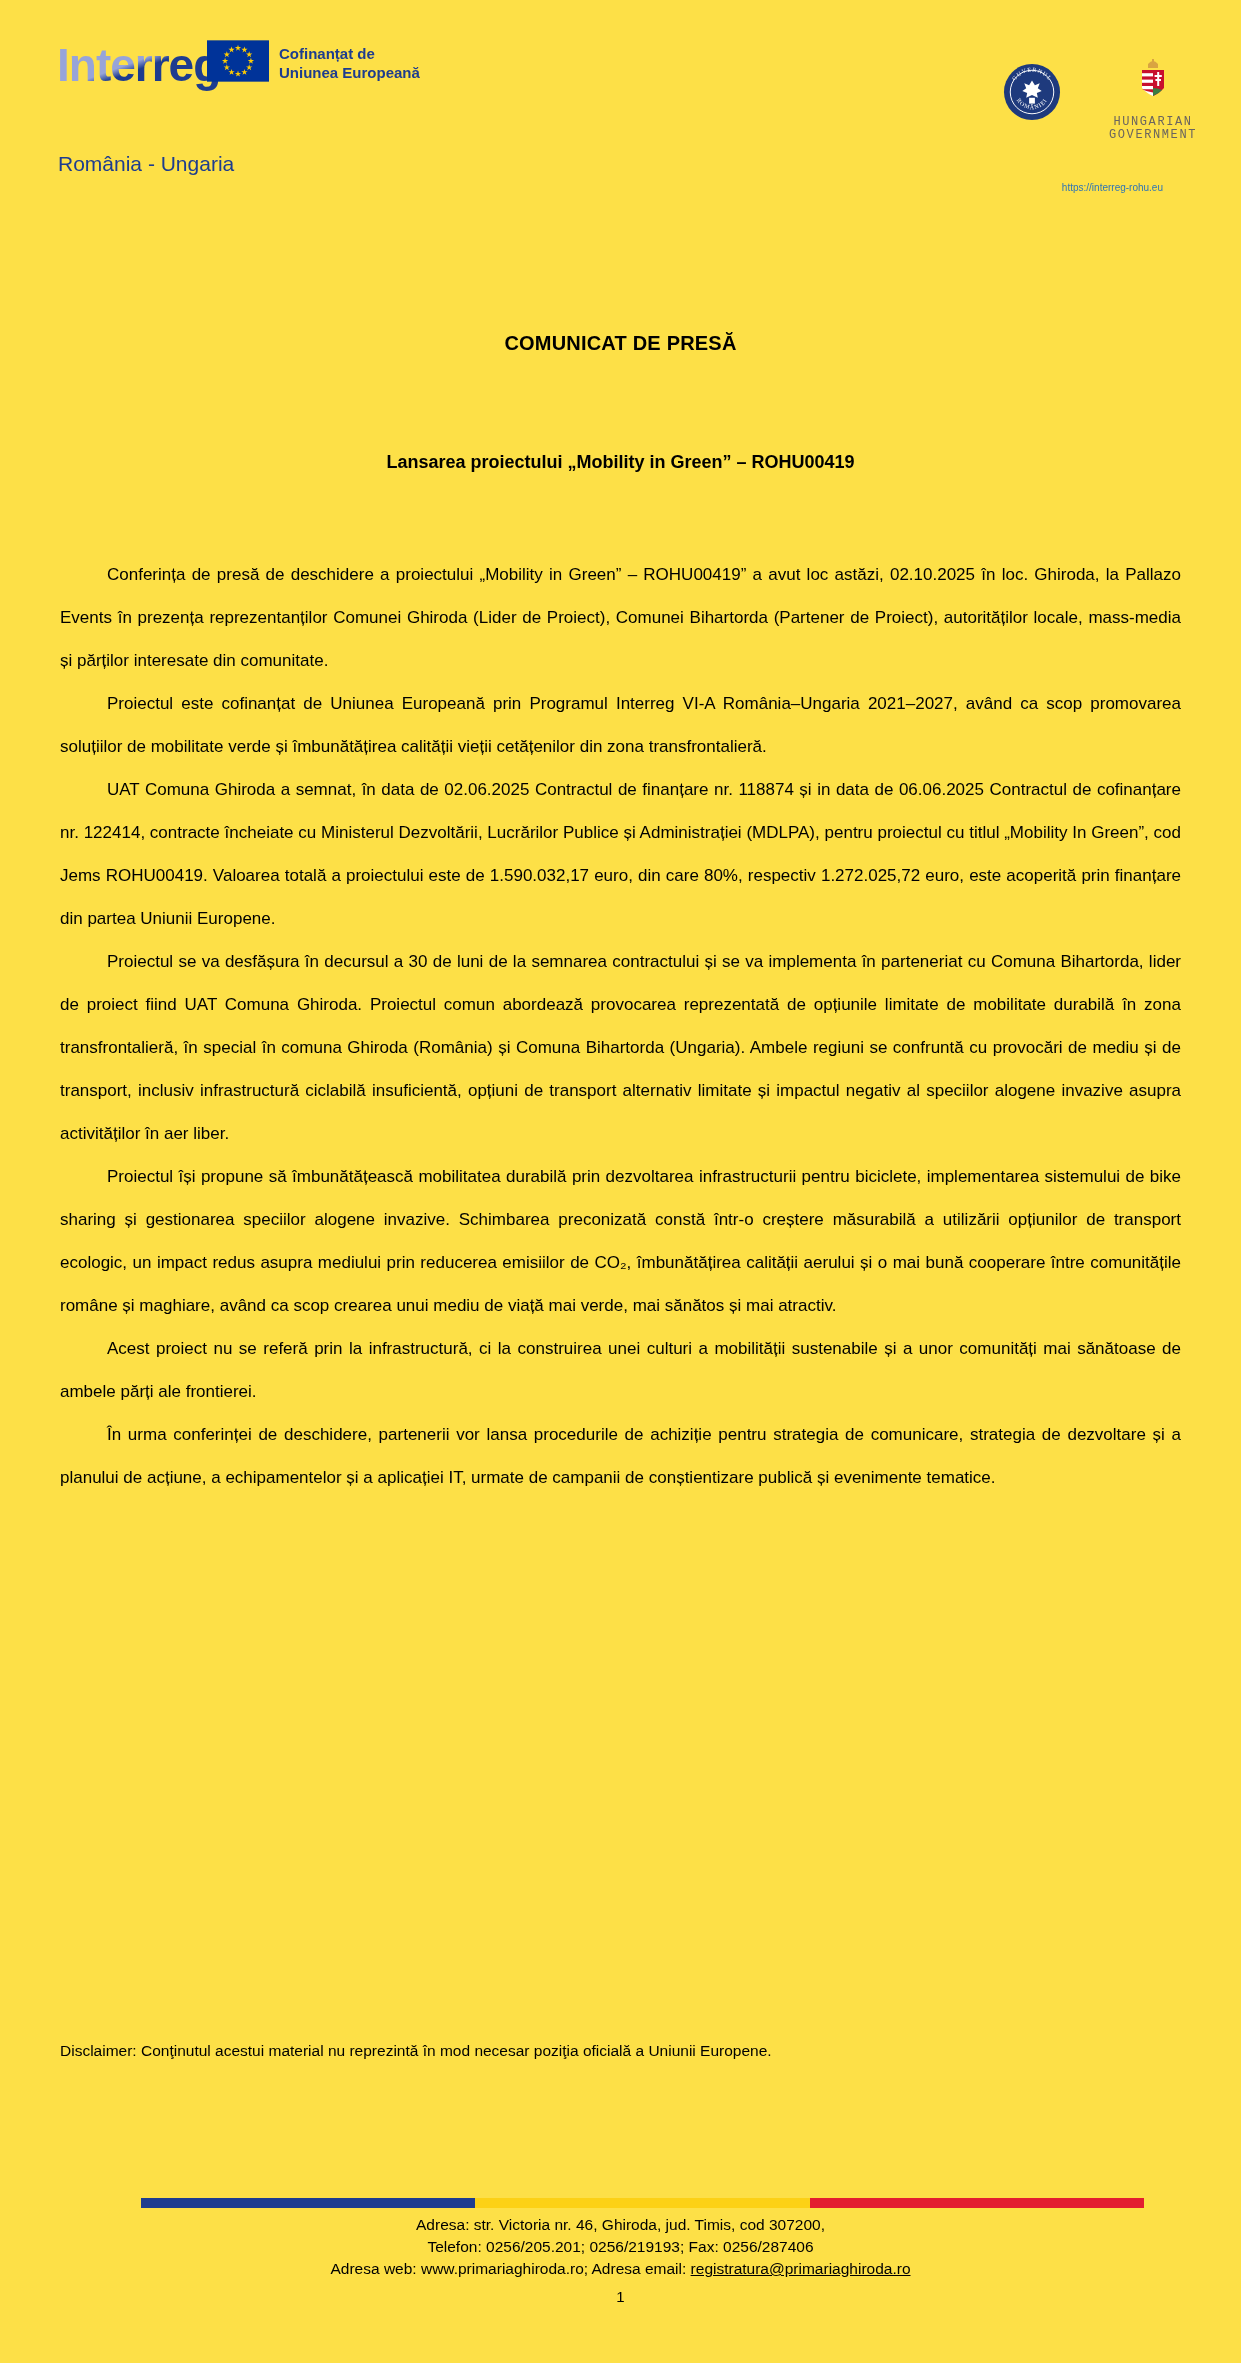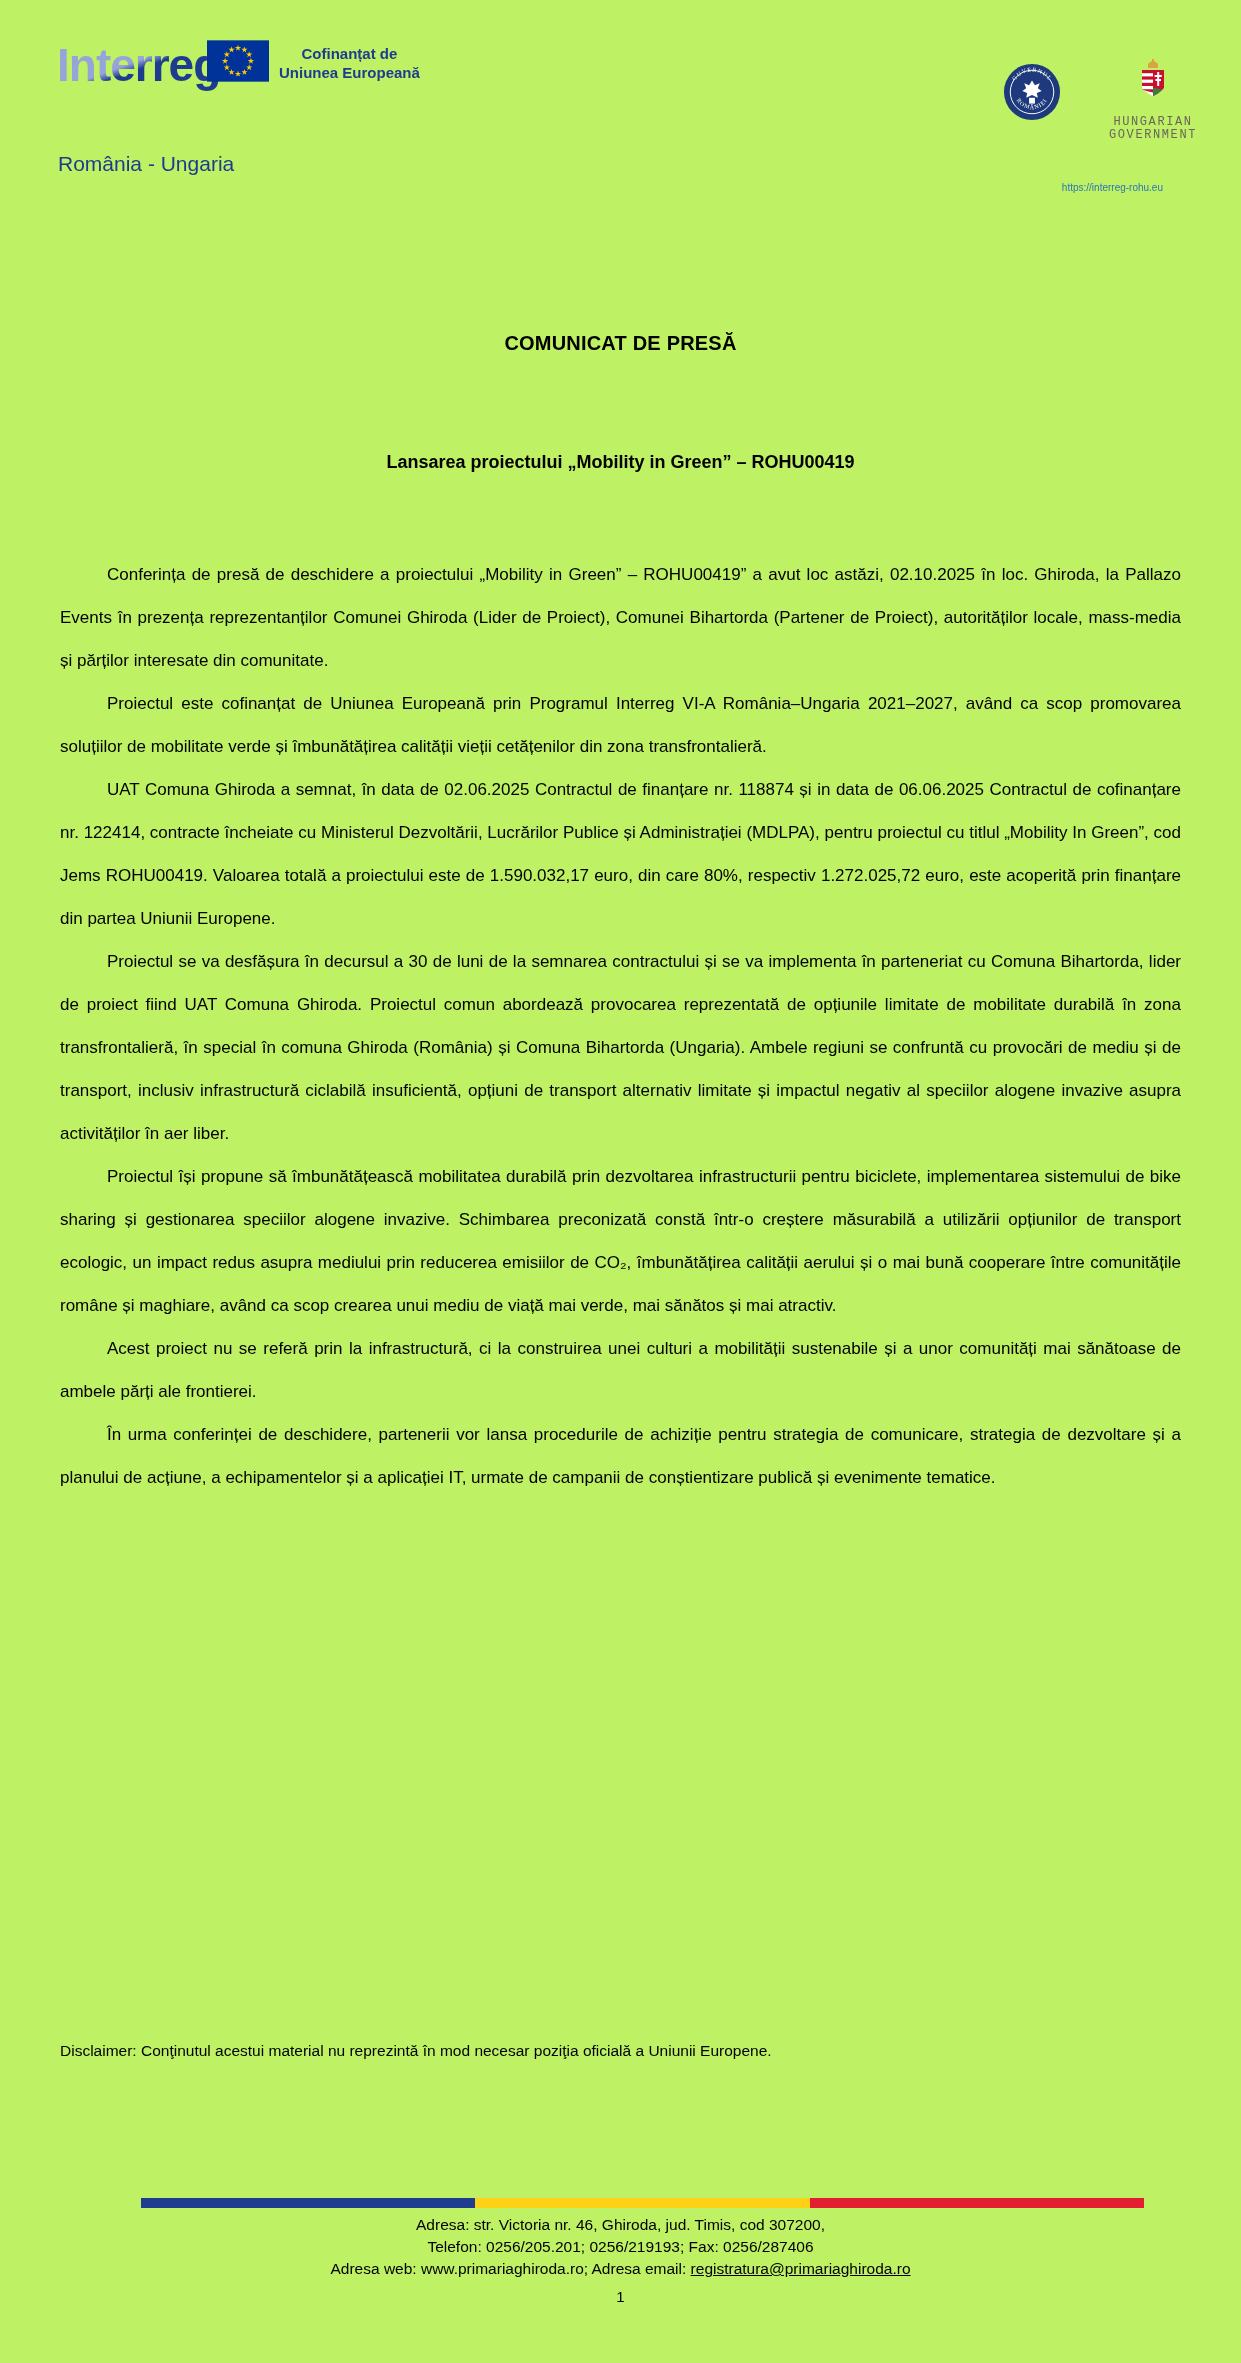--- a/index.html
+++ b/index.html
@@ -1,37 +1,37 @@
 <!DOCTYPE html>
 <html><head>
 <meta charset="utf-8">
 <style>
   * { margin:0; padding:0; box-sizing:border-box; }
   html,body { background:#e9e9e9; }
   .page {
     position:relative;
     width:1241px; height:2363px;
     margin:0 auto;
-    background:#bef264;
+    background:#fde047;
     font-family:"Liberation Sans", sans-serif;
     color:#000;
     overflow:hidden;
   }
   
   .interreg-word {
     position:absolute; left:57px; top:38px;
     font-size:46px; font-weight:bold; letter-spacing:-1px;
     background:linear-gradient(160deg,#97a4d9 0%, #97a4d9 46%, #1d3c8f 54%, #1d3c8f 100%);
     -webkit-background-clip:text; background-clip:text; color:transparent;
   }
   .eu-flag { position:absolute; left:207px; top:40px; width:62px; height:42px; }
   .eu-flag svg { display:block; width:100%; height:100%; }
   .eu-label {
     position:absolute; left:279px; top:44px;
-    font-size:15px; font-weight:bold; color:#1d3c8f; line-height:19px;text-align:center;
+    font-size:15px; font-weight:bold; color:#1d3c8f; line-height:19px;
   }
   .gov-ro-seal { position:absolute; left:1003px; top:63px; width:58px; height:58px; }
   .gov-ro-seal svg { display:block; width:100%; height:100%; }
   .hu-gov { position:absolute; left:1088px; top:58px; width:130px; text-align:center; }
   .hu-crest { display:inline-block; width:26px; height:42px; }
   .hu-crest svg { display:block; width:100%; height:100%; }
   .hu-gov-text {
     margin-top:12px;
     font-family:Liberation Mono, monospace;
     font-size:12px; letter-spacing:1.6px; color:#6b655f; line-height:13px;

